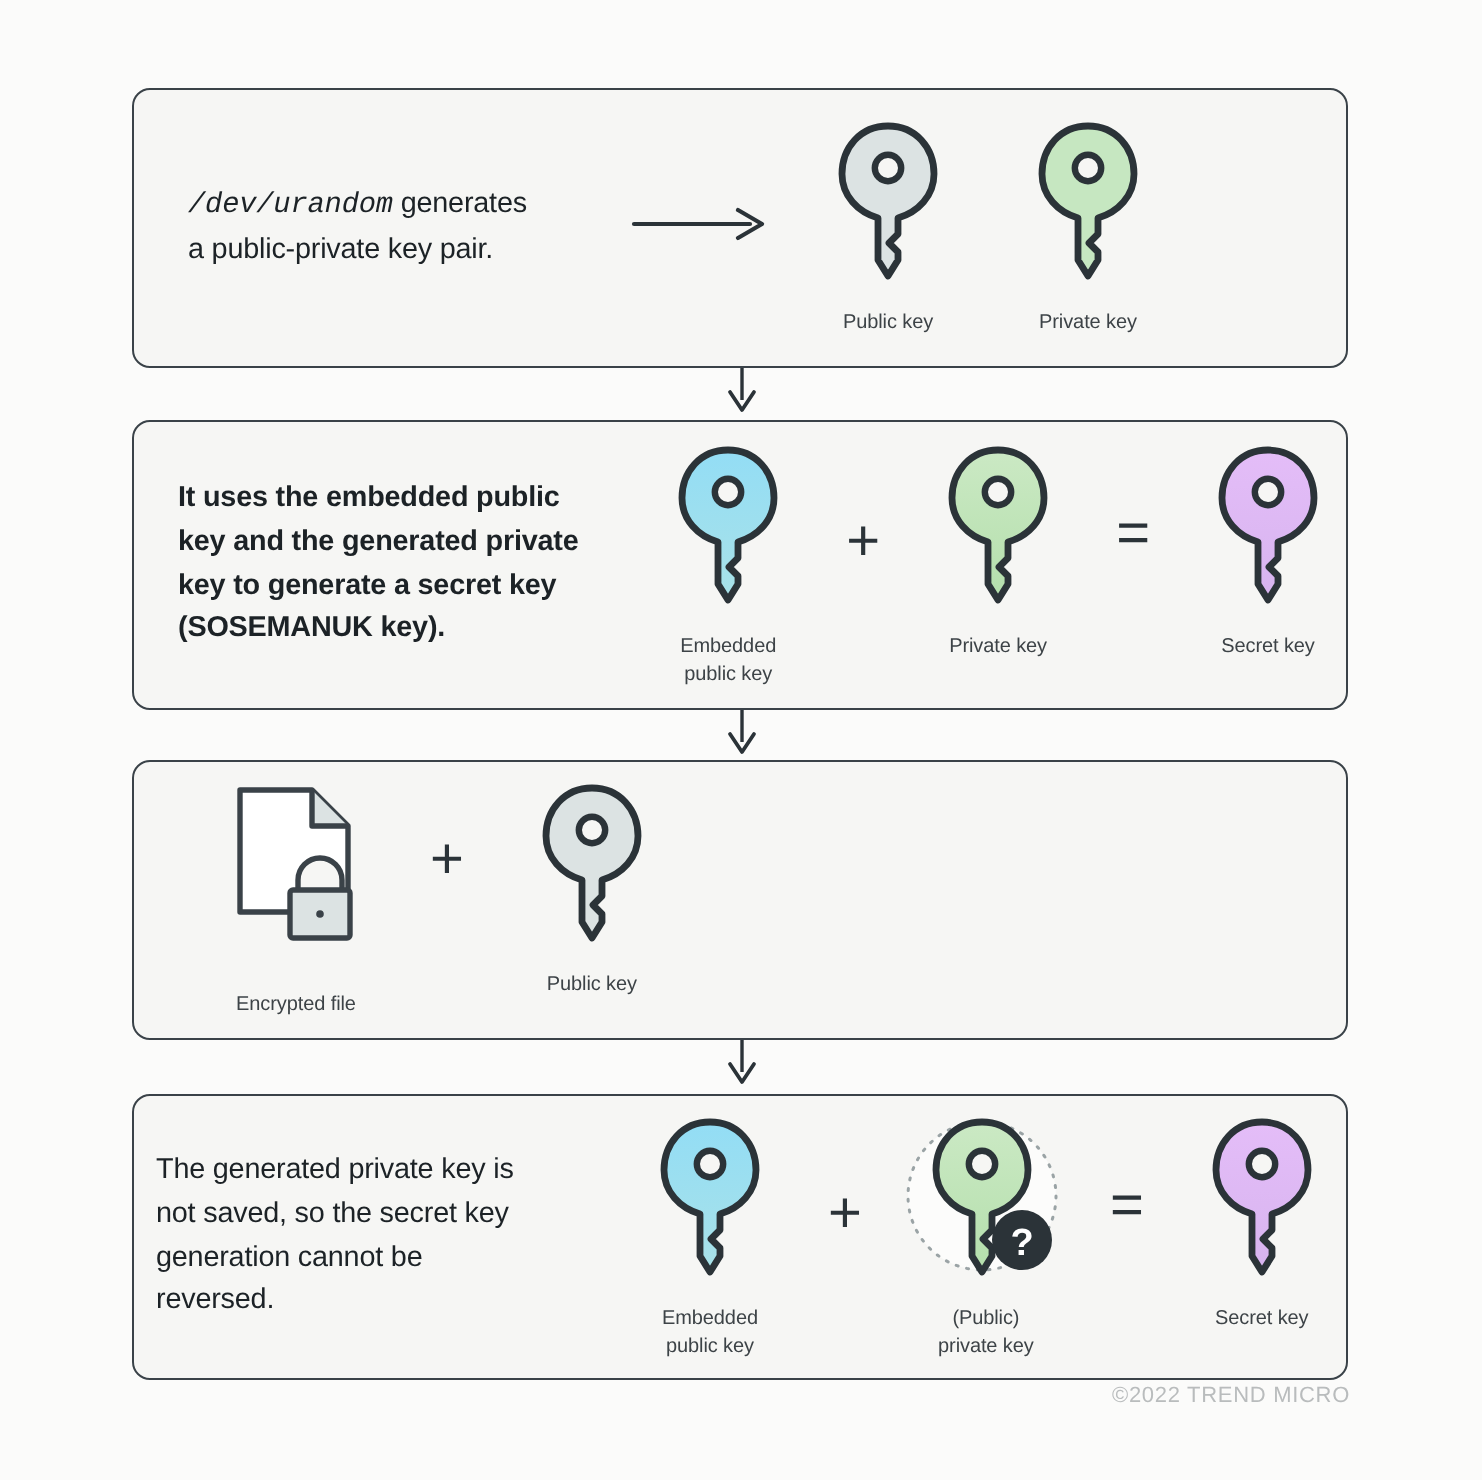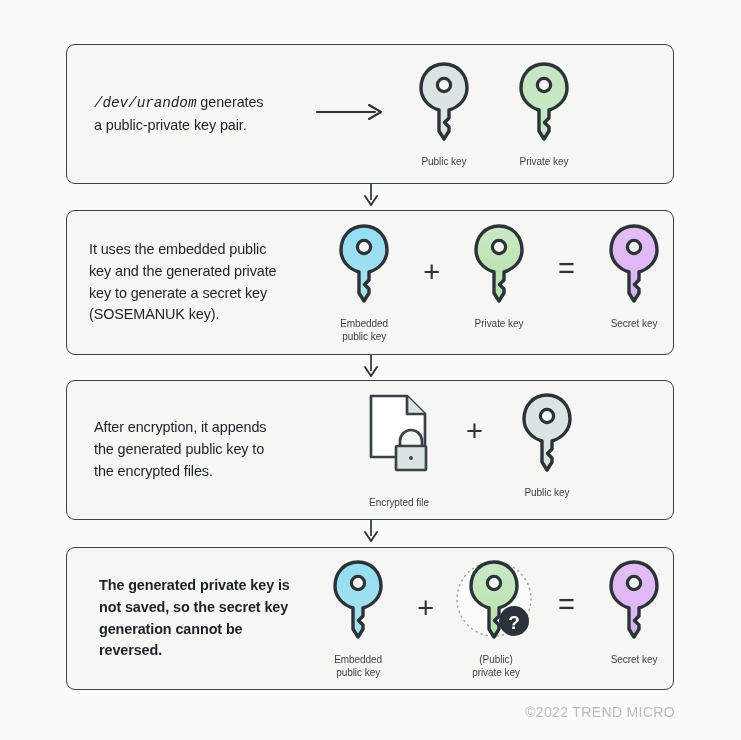--- a/index.html
+++ b/index.html
@@ -83,22 +83,22 @@
     left: 0;
     width: 741px;
     display: flex;
     justify-content: center;
     pointer-events: none;
   }
 
   .footer {
     position: absolute;
     right: 66px;
-    bottom: 20px;
-    font-size: 14px;
+    bottom: 36px;
+    font-size: 11px;
     letter-spacing: 0.35px;
     color: #b9bcbd;
     font-family: "Liberation Sans", sans-serif;
   }
 </style>
 </head>
 <body>
 
 <div id="diagram">
 
@@ -138,21 +138,21 @@
   </div>
 
   <div class="connector" style="top:184px; height:24px;">
     <svg width="20" height="24" viewBox="0 0 20 24">
       <path d="M10 0 V16" stroke="#2b3338" stroke-width="1.7" fill="none"></path>
       <path d="M4 12 L10 21 L16 12" stroke="#2b3338" stroke-width="1.9" fill="none" stroke-linecap="round" stroke-linejoin="round"></path>
     </svg>
   </div>
 
   <div class="panel" style="top:210px; height:145px;">
-    <div class="panel-text" style="margin-left:22px; width:232px;">It uses the embedded public
+    <div class="panel-text" style="margin-left:22px; width:232px;font-weight:bold;">It uses the embedded public
 key and the generated private
 key to generate a secret key
 (SOSEMANUK key).</div>
 
     <div class="art" style="margin-left:8px; gap:20px; align-items:flex-start;">
 
       <div class="figure" style="width:78px;">
         <span class="glyph">
           <svg width="58" height="86" viewBox="0 0 58 86">
             <defs>
@@ -208,23 +208,20 @@
   </div>
 
   <div class="connector" style="top:355px; height:24px;">
     <svg width="20" height="24" viewBox="0 0 20 24">
       <path d="M10 0 V16" stroke="#2b3338" stroke-width="1.7" fill="none"></path>
       <path d="M4 12 L10 21 L16 12" stroke="#2b3338" stroke-width="1.9" fill="none" stroke-linecap="round" stroke-linejoin="round"></path>
     </svg>
   </div>
 
   <div class="panel" style="top:380px; height:140px;">
-    <div class="panel-text" style="margin-left:27px; width:224px;">After encryption, it appends
-the generated public key to
-the encrypted files.</div>
 
     <div class="art" style="margin-left:36px; gap:22px; align-items:flex-start;">
 
       <div class="figure" style="width:90px;gap:10px;">
         <span class="glyph">
           <svg width="72" height="86" viewBox="0 0 72 86">
             <path d="M8 5 H44 L62 23 V66 H8 Z" fill="#ffffff" stroke="#3a4248" stroke-width="2.7" stroke-linejoin="round"></path>
             <path d="M44 5 V23 H62" fill="#dce3e3" stroke="#3a4248" stroke-width="2.7" stroke-linejoin="round"></path>
             <path d="M37 50 a11 11 0 0 1 22 0 v7 h-22 z" fill="#f6f6f4" stroke="#3a4248" stroke-width="2.7" stroke-linejoin="round"></path>
             <rect x="33" y="55" width="30" height="24" rx="1.5" fill="#dce3e3" stroke="#3a4248" stroke-width="2.7"></rect>
@@ -249,21 +246,21 @@
   </div>
 
   <div class="connector" style="top:520px; height:24px;">
     <svg width="20" height="24" viewBox="0 0 20 24">
       <path d="M10 0 V16" stroke="#2b3338" stroke-width="1.7" fill="none"></path>
       <path d="M4 12 L10 21 L16 12" stroke="#2b3338" stroke-width="1.9" fill="none" stroke-linecap="round" stroke-linejoin="round"></path>
     </svg>
   </div>
 
   <div class="panel" style="top:547px; height:143px;">
-    <div class="panel-text" style="margin-left:32px; width:228px;font-weight:bold;">The generated private key is
+    <div class="panel-text" style="margin-left:11px; width:228px;">The generated private key is
 not saved, so the secret key
 generation cannot be
 reversed.</div>
 
     <div class="art" style="margin-left:10px; gap:20px; align-items:flex-start;">
 
       <div class="figure" style="width:78px;">
         <span class="glyph">
           <svg width="58" height="86" viewBox="0 0 58 86">
             <defs>

